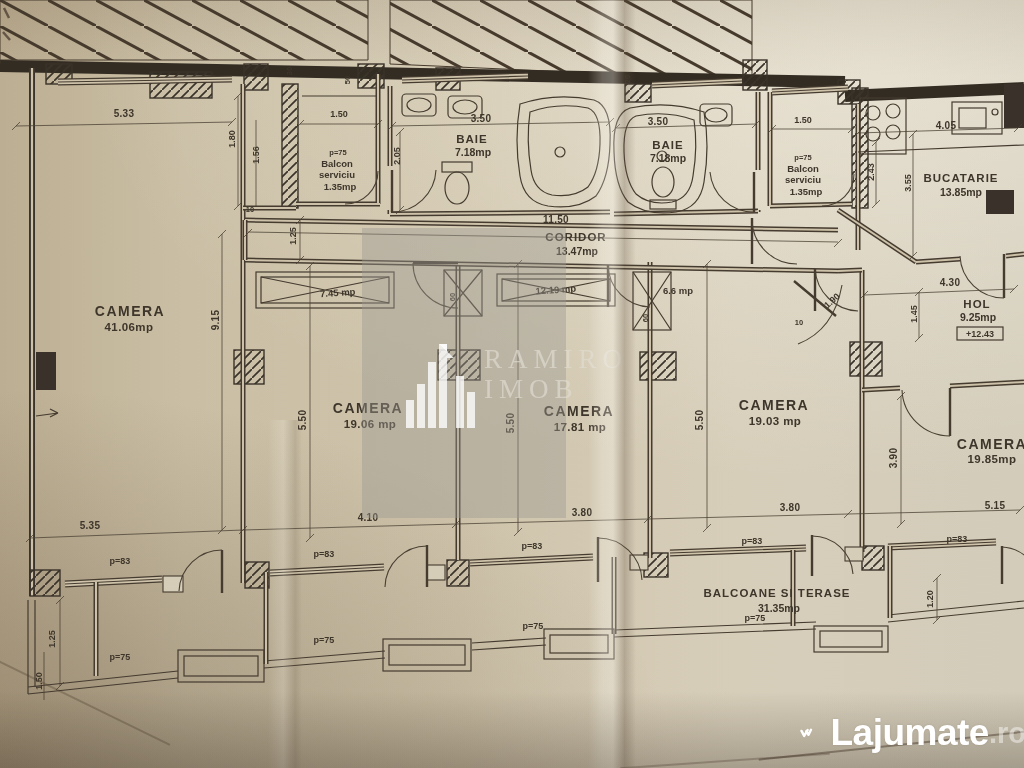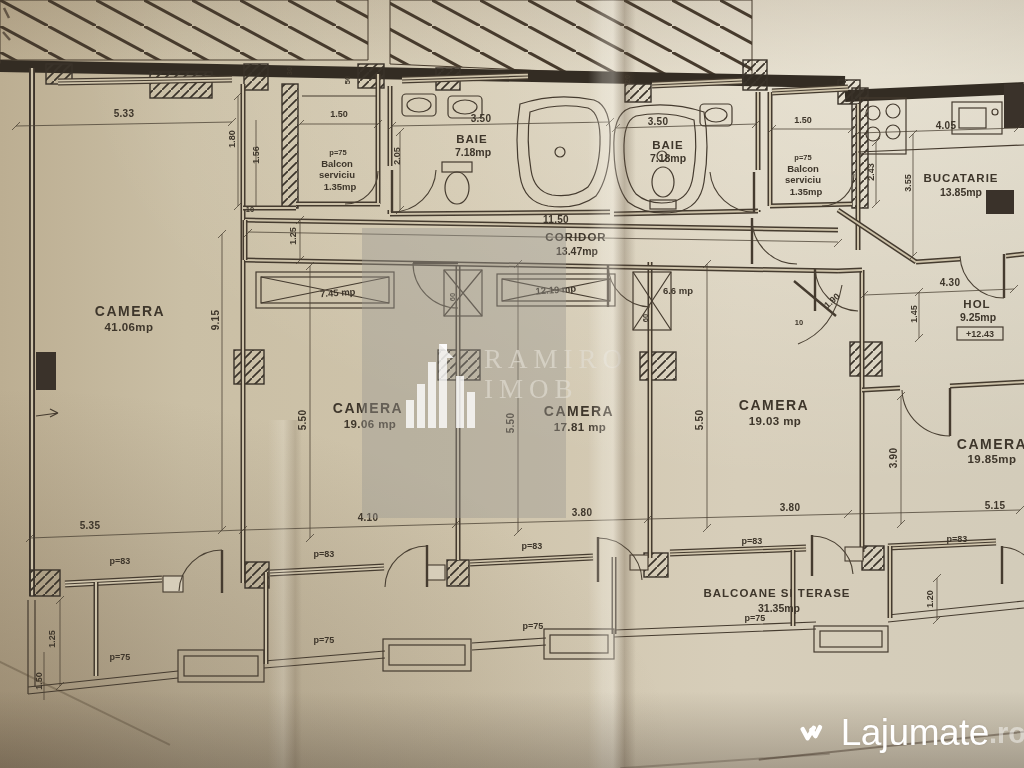--- a/index.html
+++ b/index.html
@@ -45,21 +45,21 @@
   .c3{left:-20px;top:700px;width:200px;transform:rotate(26deg);background:rgba(66,52,38,.30)}
   .bottomshade{position:absolute;left:0;top:0;width:1024px;height:768px;pointer-events:none;
     background:linear-gradient(180deg, rgba(0,0,0,0) 90%, rgba(58,46,34,.30) 100%);}
   
   .wmbox{position:absolute;left:362px;top:228px;width:204px;height:290px;background:rgba(156,153,146,.42);pointer-events:none;}
   .wmtext{position:absolute;left:484px;top:344px;pointer-events:none;
     font-family:"Liberation Serif",serif;color:rgba(224,220,210,.68);font-size:27px;letter-spacing:6px;line-height:30px;}
   .wmicon{position:absolute;left:406px;top:340px;pointer-events:none;}
   
   .logo{position:absolute;left:800px;top:700px;width:226px;height:66px;display:flex;align-items:center;pointer-events:none;}
-  .logo .brand{color:#fff;font-size:37px;font-weight:400;letter-spacing:-.5px;margin-left:18px;
+  .logo .brand{color:#fff;font-size:37px;font-weight:700;letter-spacing:-.5px;margin-left:18px;
     text-shadow:0 0 2px rgba(120,100,80,.25);}
   .logo .tld{color:rgba(255,255,255,.45);font-size:29px;font-weight:700;}
 </style>
 </head>
 <body>
 
 <div class="photo">
 
   <svg class="plan" width="1024" height="768" viewBox="0 0 1024 768">
     <defs>

